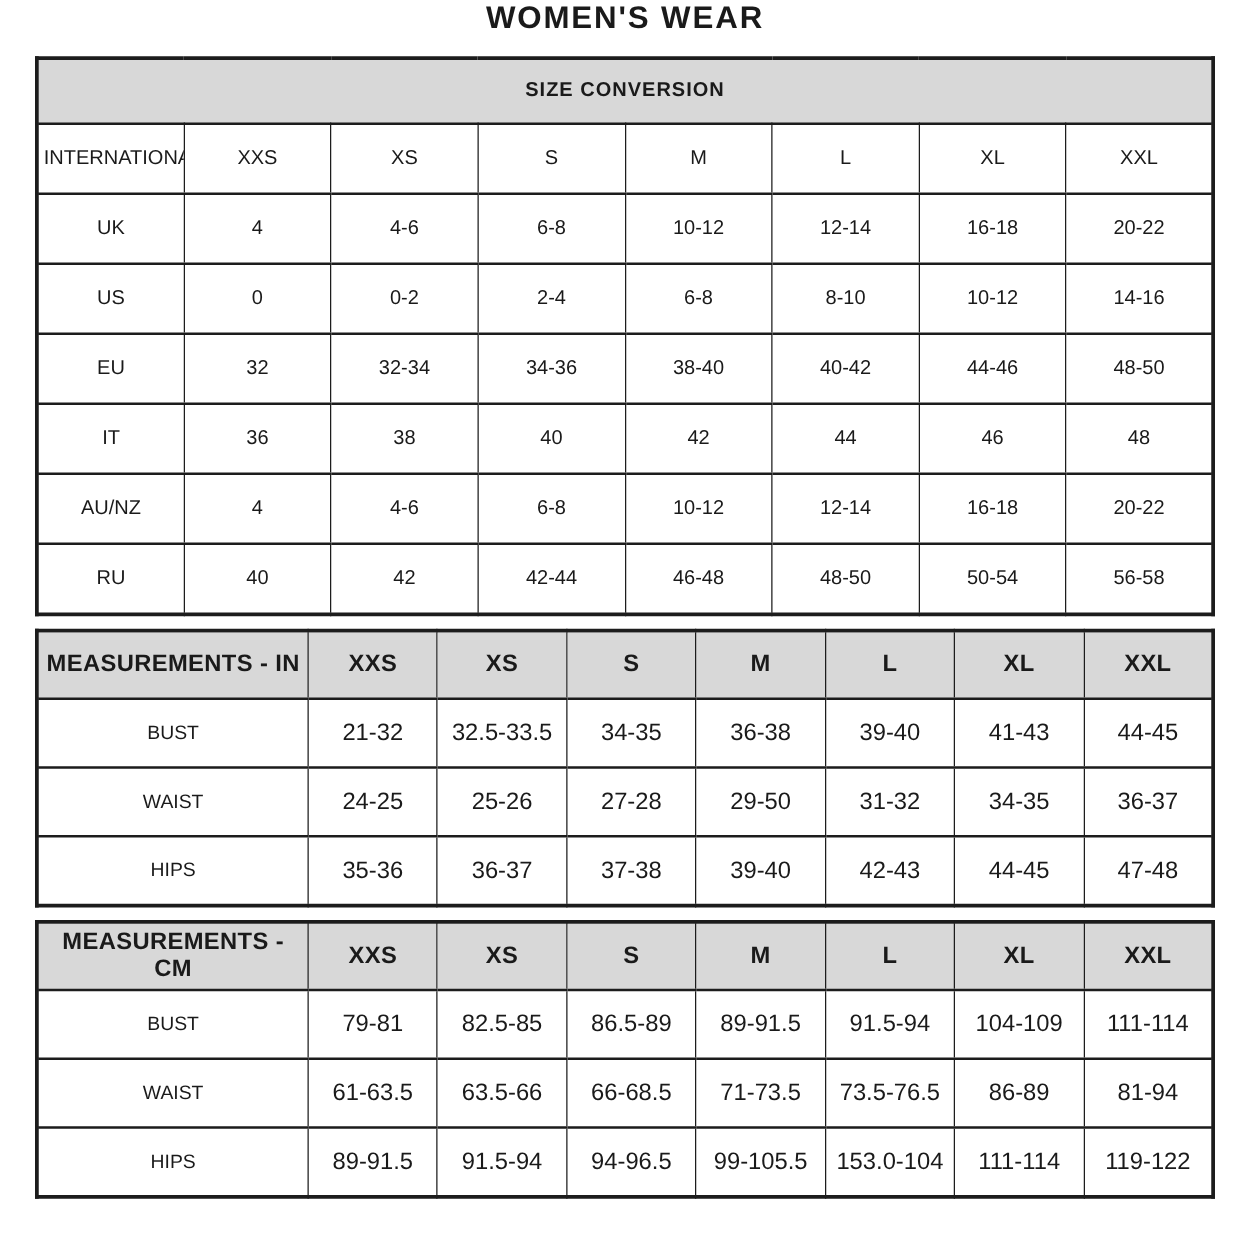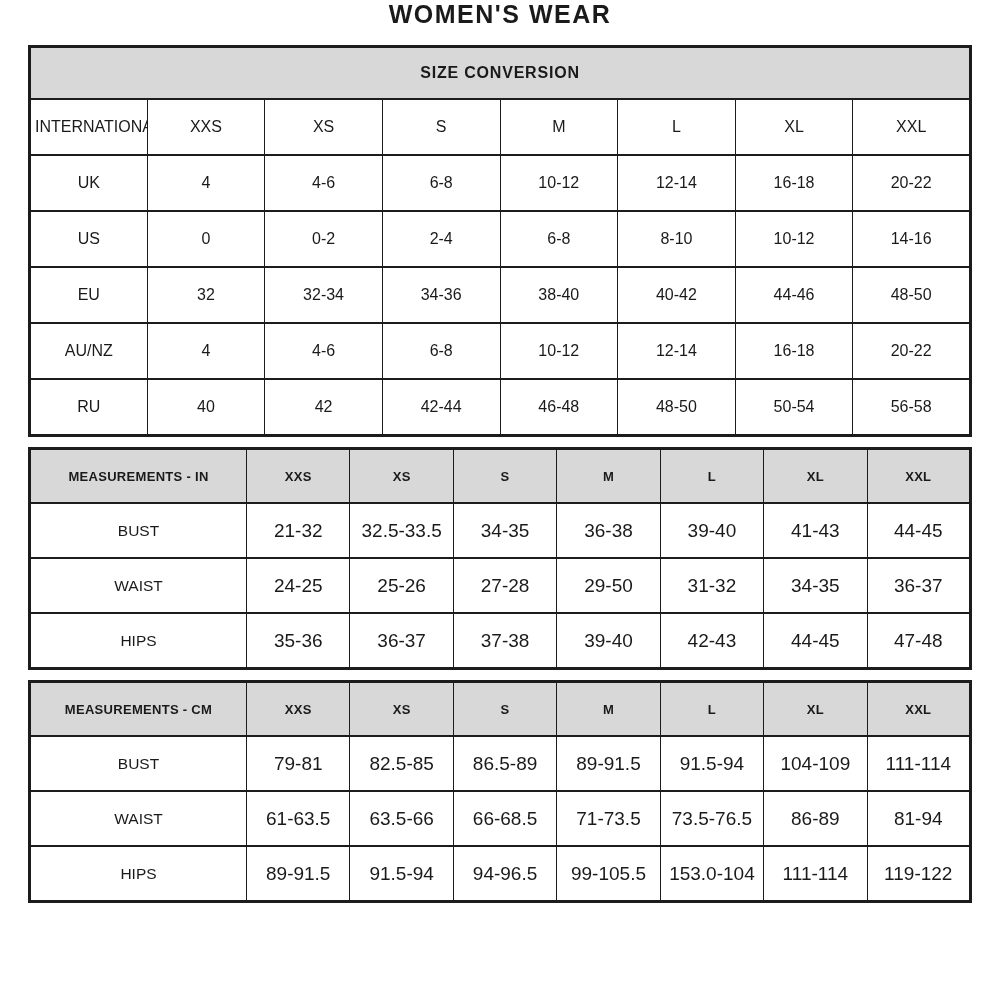--- a/index.html
+++ b/index.html
@@ -51,21 +51,21 @@
   .tbl-conv td {
     height: 54px;
     font-size: 16px;
     font-weight: 400;
   }
   .tbl-conv td.label-col { width: 17.5%; }
   
   .tbl-meas th.head {
     height: 52px;
     background: #d8d8d8;
-    font-size: 13px;
+    font-size: 19px;
     font-weight: 700;
     letter-spacing: 0.3px;
   }
   .tbl-meas th.label-col, .tbl-meas td.label-col { width: 22%; }
   .tbl-meas td {
     height: 53px;
     font-size: 19px;
     font-weight: 400;
   }
   .tbl-meas td.label-col { font-size: 15.5px; text-align: center; }
@@ -115,20 +115,30 @@
           <td class="label-col">EU</td>
           <td>32</td>
           <td>32-34</td>
           <td>34-36</td>
           <td>38-40</td>
           <td>40-42</td>
           <td>44-46</td>
           <td>48-50</td>
         </tr>
         <tr>
+          <td class="label-col">IT</td>
+          <td>36</td>
+          <td>38</td>
+          <td>40</td>
+          <td>42</td>
+          <td>44</td>
+          <td>46</td>
+          <td>48</td>
+        </tr>
+        <tr>
           <td class="label-col">AU/NZ</td>
           <td>4</td>
           <td>4-6</td>
           <td>6-8</td>
           <td>10-12</td>
           <td>12-14</td>
           <td>16-18</td>
           <td>20-22</td>
         </tr>
         <tr>

